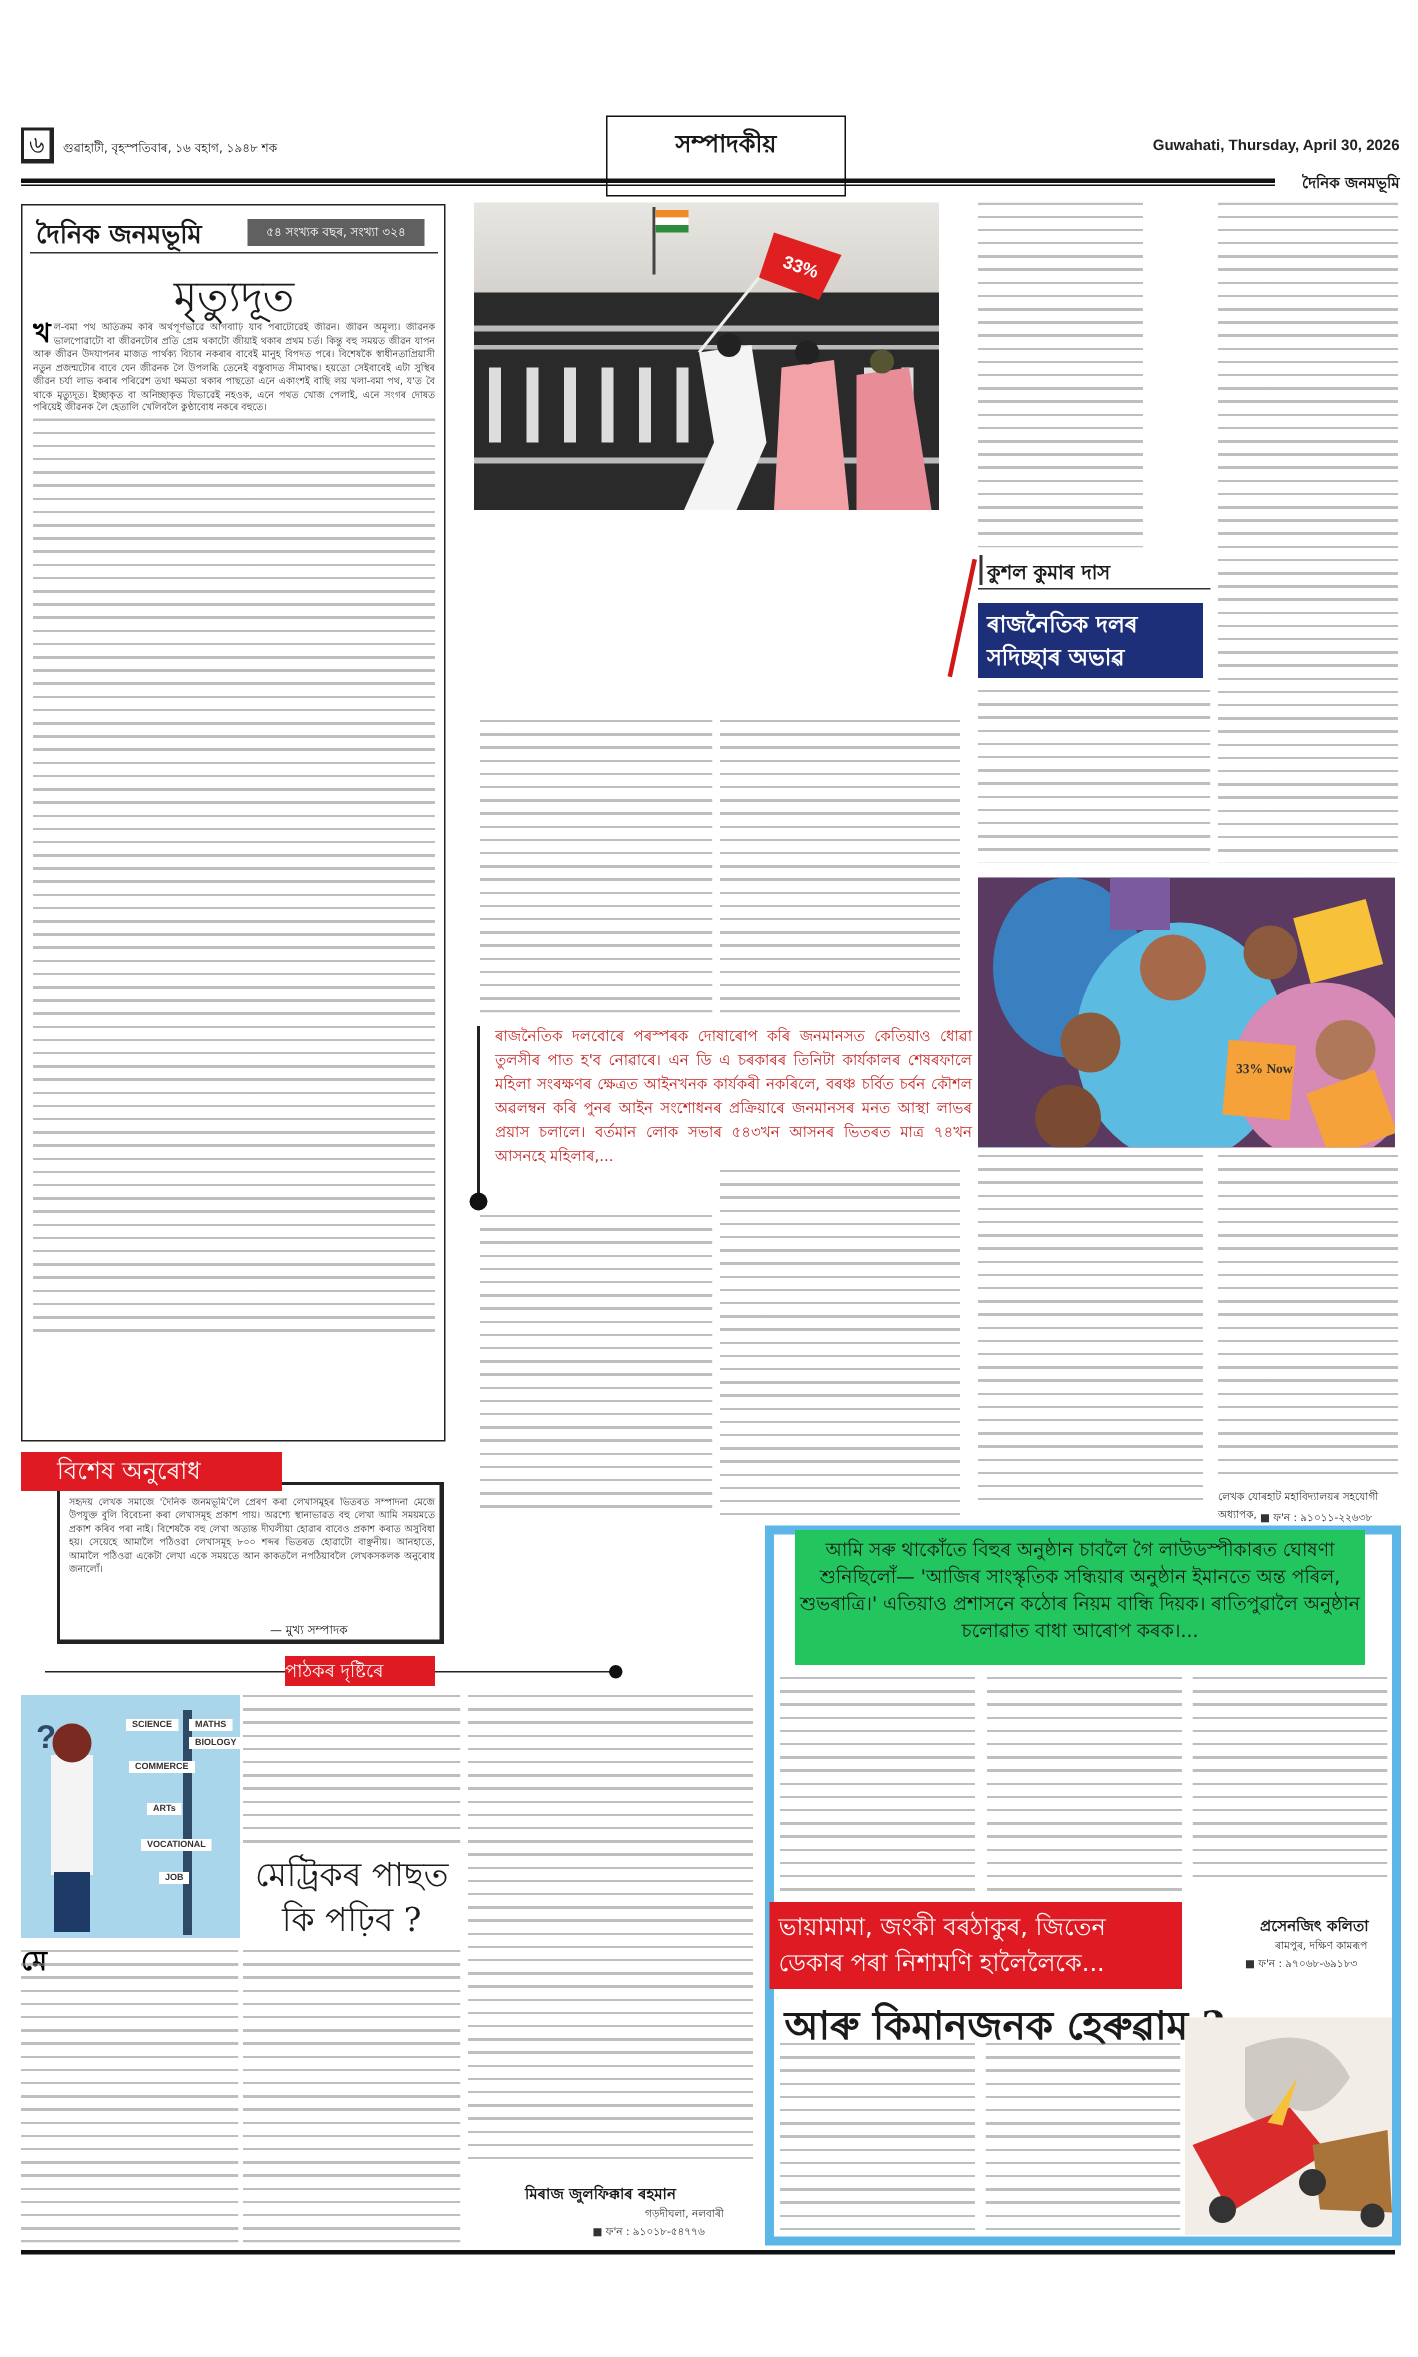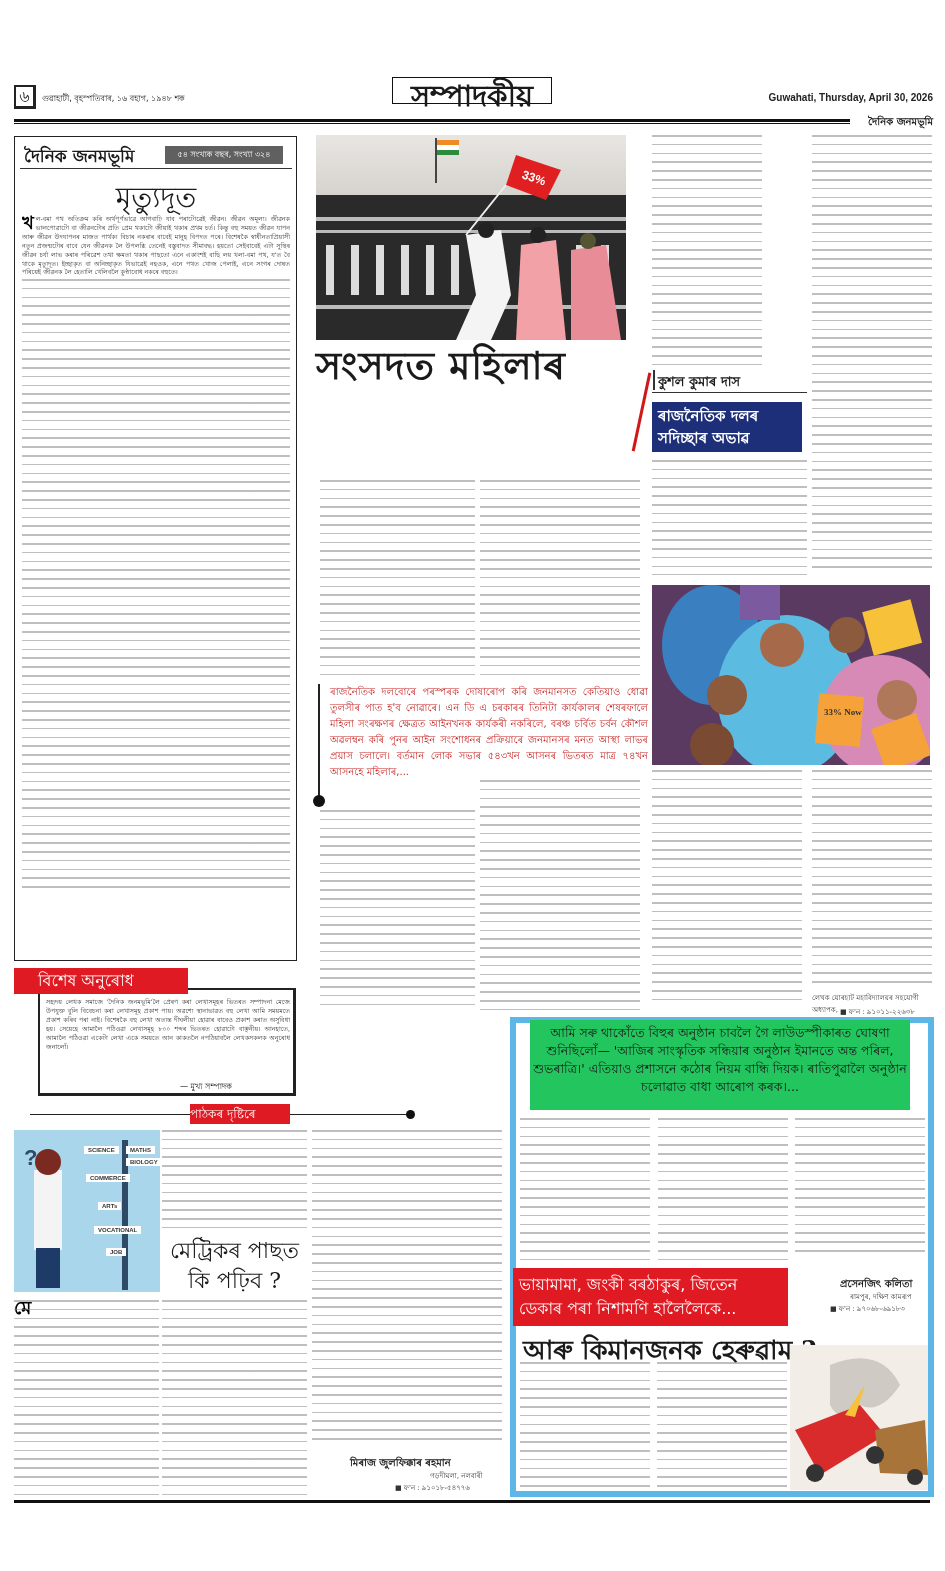--- a/index.html
+++ b/index.html
@@ -7,21 +7,21 @@
   body { font-family: "DejaVu Serif", serif; color: #1a1a1a; position: relative; }
   .abs { position: absolute; }
   .txt { font-family: "DejaVu Sans", sans-serif; font-size: 6.3px; line-height: 8.9px; color: #333; text-align: justify; overflow: hidden; }
   .filler { display: block; height: 100%; width: 100%;
     background-image: repeating-linear-gradient(to bottom, #8a8a8a 0, #8a8a8a 1.6px, transparent 1.6px, transparent 8.8px);
     opacity: .55; }
 
   
   .pg-box { left: 14px; top: 85px; width: 22px; height: 24px; border: 2px solid #222; border-right-width: 3px; border-bottom-width: 3px; font-size: 16px; text-align: center; line-height: 19px; font-family: "DejaVu Sans", sans-serif; }
   .hdr-left { left: 42px; top: 92px; font-size: 8px; font-family: "DejaVu Sans", sans-serif; color: #222; }
-  .hdr-center { left: 392px; top: 77px; width: 160px; height: 27px; border: 1.5px solid #111; font-size: 29px; text-align: center; line-height: 36px; font-family: "DejaVu Serif", serif; font-weight: bold; }
+  .hdr-center { left: 404px; top: 77px; width: 160px; height: 54px; border: 1.5px solid #111; font-size: 16px; text-align: center; line-height: 36px; font-family: "DejaVu Serif", serif; font-weight: bold; }
   .hdr-right { right: 12px; top: 92px; font-size: 10px; font-family: "Liberation Sans", sans-serif; font-weight: bold; color: #222; }
   .hdr-rule { left: 14px; top: 119px; width: 836px; height: 3px; background: #111; }
   .hdr-rule2 { left: 14px; top: 123px; width: 836px; height: 1px; background: #111; }
   .hdr-brand { right: 12px; top: 114px; font-size: 10px; font-weight: bold; font-family: "DejaVu Sans", sans-serif; }
 
   
   .ed-box { left: 14px; top: 136px; width: 283px; height: 825px; border: 1.5px solid #222; }
   .ed-brand { left: 24px; top: 143px; font-size: 17px; font-weight: bold; font-family: "DejaVu Serif", serif; }
   .ed-badge { left: 165px; top: 146px; width: 118px; height: 18px; background: #606060; color: #fff; font-size: 8px; line-height: 18px; text-align: center; font-family: "DejaVu Sans", sans-serif; }
   .ed-rule { left: 20px; top: 168px; width: 272px; height: 1px; background: #333; }
@@ -125,21 +125,20 @@
     <path d="M150 100 L185 95 L195 160 L175 205 L140 205 L160 160 Z" fill="#f4f4f4"></path>
     <path d="M205 110 L240 105 L250 205 L200 205 Z" fill="#f2a1a6"></path>
     <path d="M255 115 L290 110 L305 205 L255 205 Z" fill="#e88c98"></path>
     <circle cx="170" cy="95" r="8" fill="#222"></circle>
     <circle cx="222" cy="100" r="8" fill="#222"></circle>
     <circle cx="272" cy="106" r="8" fill="#553"></circle>
   </svg>
 </div>
 
 <div class="abs main-title">
-  <div>সংসদত মহিলাৰ</div>
 </div>
 <div class="abs red-slash"></div>
 <div class="abs author-bar"></div>
 <div class="abs author">কুশল কুমাৰ দাস</div>
 <div class="abs author-rule"></div>
 <div class="abs sub-title">ৰাজনৈতিক দলৰ সদিচ্ছাৰ অভাৱ</div>
 
 <div class="abs txt" style="left:652px;top:135px;width:110px;height:230px;">
     <span class="filler"></span>
   </div>

